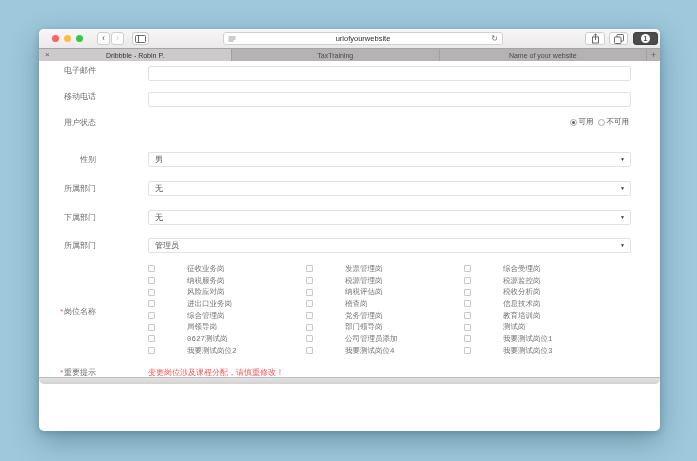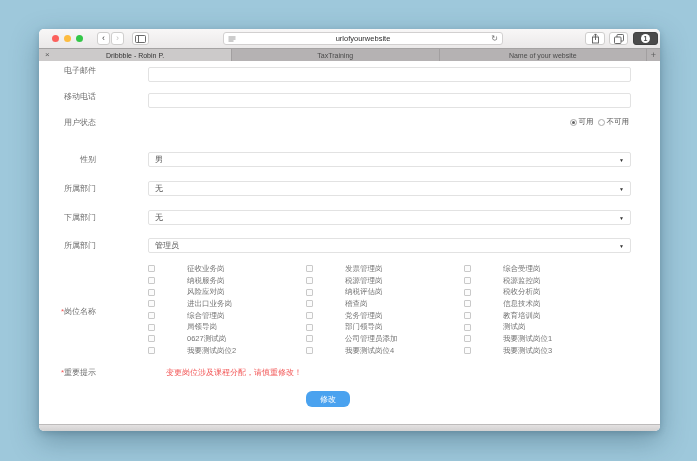--- a/index.html
+++ b/index.html
@@ -31,21 +31,21 @@
   .tabbar { height:13px; background:#b5b2b3; border-top:1px solid #a5a3a3; box-sizing:border-box; display:flex; }
   .tab { position:relative; display:flex; align-items:center; justify-content:center; border-right:1px solid #a29fa0; }
   .tab.active { width:192px; background:#cccaca; }
   .tab.rest { flex:1; }
   .tabtitle { font-size:7px; color:#4a4a4a; white-space:nowrap; }
   .tab.active .tabtitle { color:#333; }
   .tabclose { position:absolute; left:6px; font-size:8px; color:#5e5e5e; line-height:1; }
   .newtab { width:13px; display:flex; align-items:center; justify-content:center; font-size:9px; color:#5e5e5e; }
 
   
-  .content { position:relative; height:363px; background:#fff; overflow:hidden; }
+  .content { position:relative; height:316px; background:#fff; overflow:hidden;font-family:Liberation Mono, monospace; }
   .row { position:absolute; left:0; width:100%; }
   .lbl { position:absolute; left:0; top:0; width:57px; text-align:right; font-size:8px; color:#6e6e6e; white-space:nowrap; }
   .req { color:#f25555; }
   .ctl { position:absolute; left:109px; right:29px; top:0; }
   .input { box-sizing:border-box; width:100%; height:15px; border:1px solid #e2e2e2; border-radius:2px;
            padding:0 6px; font-size:8px; color:#555; outline:none; background:#fff; font-family:inherit; }
   .select { box-sizing:border-box; position:relative; width:100%; height:15px; border:1px solid #e2e2e2;
             border-radius:2px; background:#fff; display:flex; align-items:center; padding:0 6px; }
   .selval { font-size:8px; color:#555; }
   .caret { position:absolute; right:6px; font-size:5px; color:#333; }
@@ -63,21 +63,21 @@
   .rlbl { font-size:7.5px; color:#555; }
 
   .cbcol { position:absolute; top:0; width:158px; }
   .cbcol.c1{left:109px} .cbcol.c2{left:267px} .cbcol.c3{left:425px}
   .cb { display:flex; align-items:center; height:11.7px;gap:28px; }
   .box { width:7px; height:7px; border:1px solid #c9c9c9; background:#fcfcfc; border-radius:1px;
          margin-right:4px; box-sizing:border-box; }
   .cblbl { font-size:7.5px; color:#757575; }
   #row-positions .lbl { top:43px; }
 
-  .notice-text { position:absolute; left:109px; top:0; font-size:8px; color:#f25555;margin-left:18px; }
+  .notice-text { position:absolute; left:109px; top:0; font-size:8px; color:#f25555; }
   .submit { position:absolute; left:267px; top:0; width:44px; height:16px; background:#4aa2ef; border:none;
             border-radius:6px; color:#fff; font-size:8px; display:flex; align-items:center; justify-content:center;
             font-family:inherit; }
 
   .bottombar { height:7px; background:linear-gradient(#e3e1e1,#d3d1d1); border-top:1px solid #bdbbbb;
                box-sizing:border-box; border-radius:0 0 5px 5px; }
 </style>
 </head>
 <body>
 

